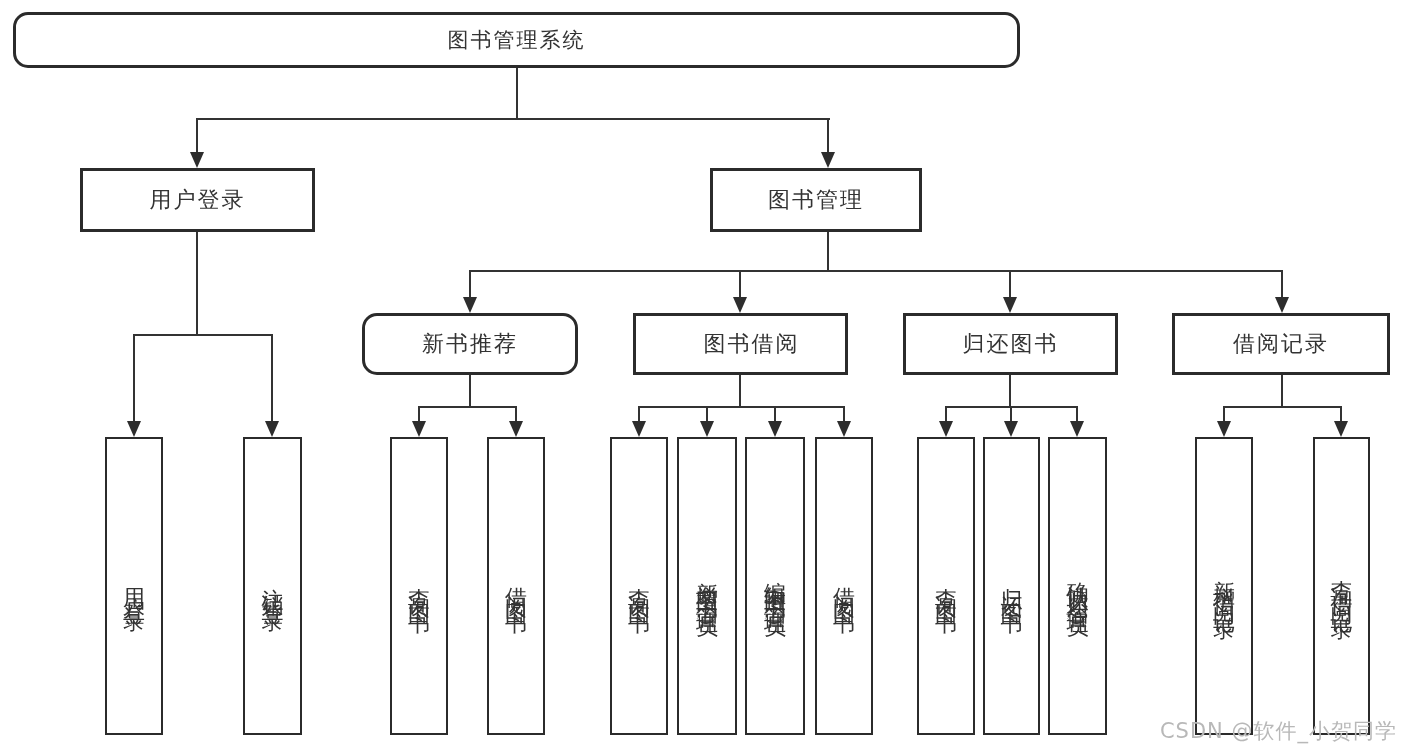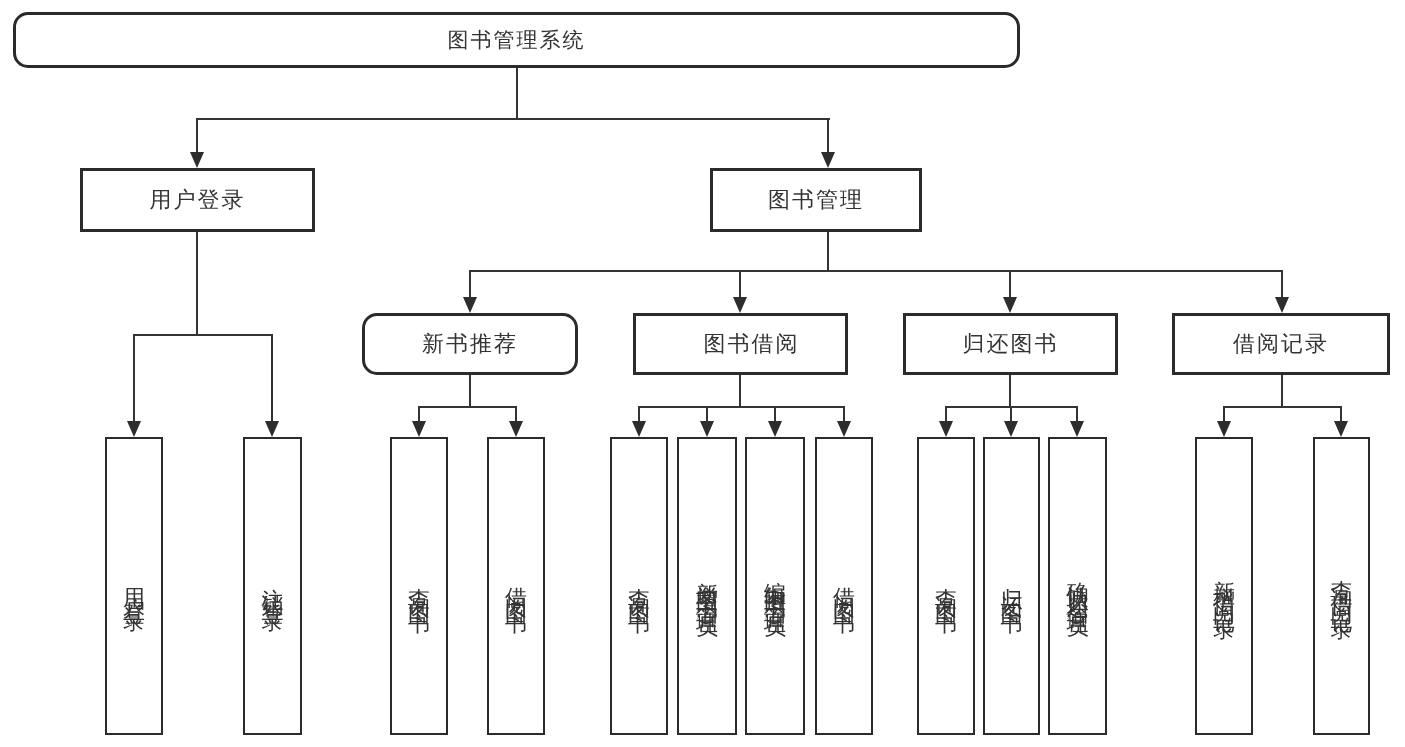--- a/index.html
+++ b/index.html
@@ -159,14 +159,15 @@
     <span class="vtext long">确认归还（管理员）</span>
   </div>
 
   <div class="node v-node" style="left:1195px;top:437px;width:58px;height:298px;">
     <span class="vtext">新增借阅记录</span>
   </div>
   <div class="node v-node" style="left:1313px;top:437px;width:57px;height:298px;">
     <span class="vtext">查询借阅记录</span>
   </div>
 
+  <div class="watermark">CSDN @软件_小贺同学</div>
 
 </div>
 
 </body></html>

